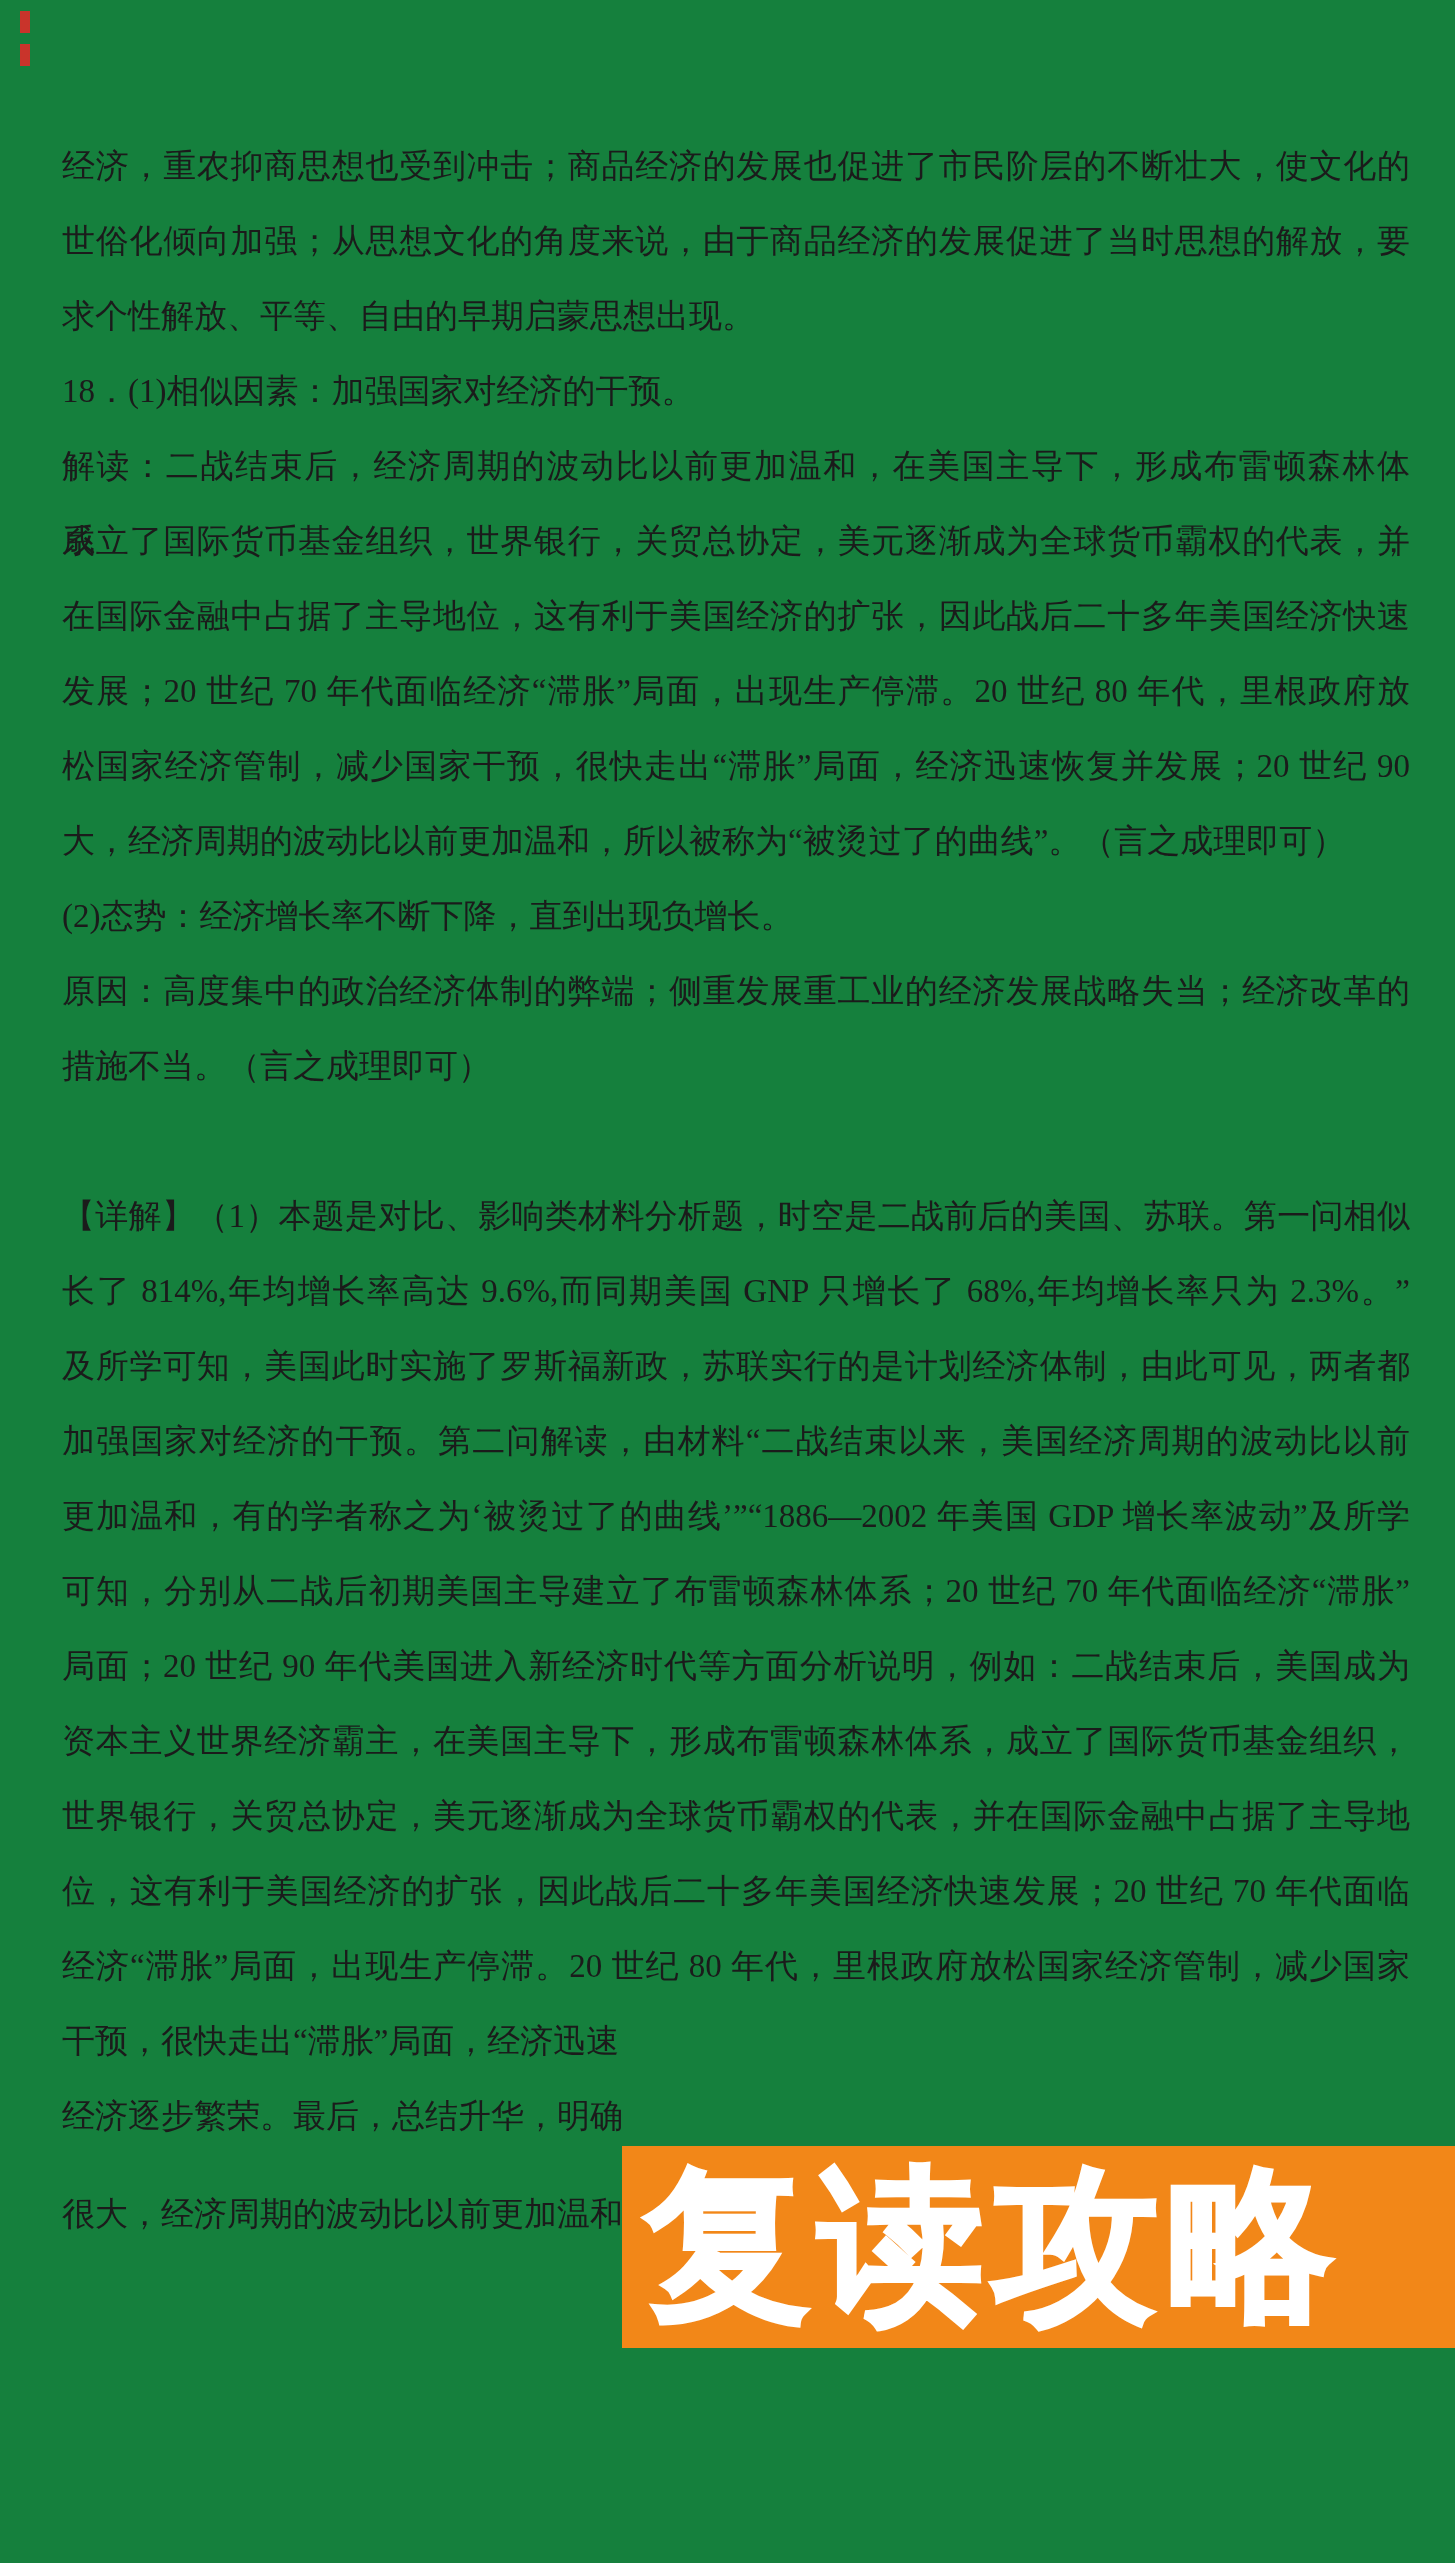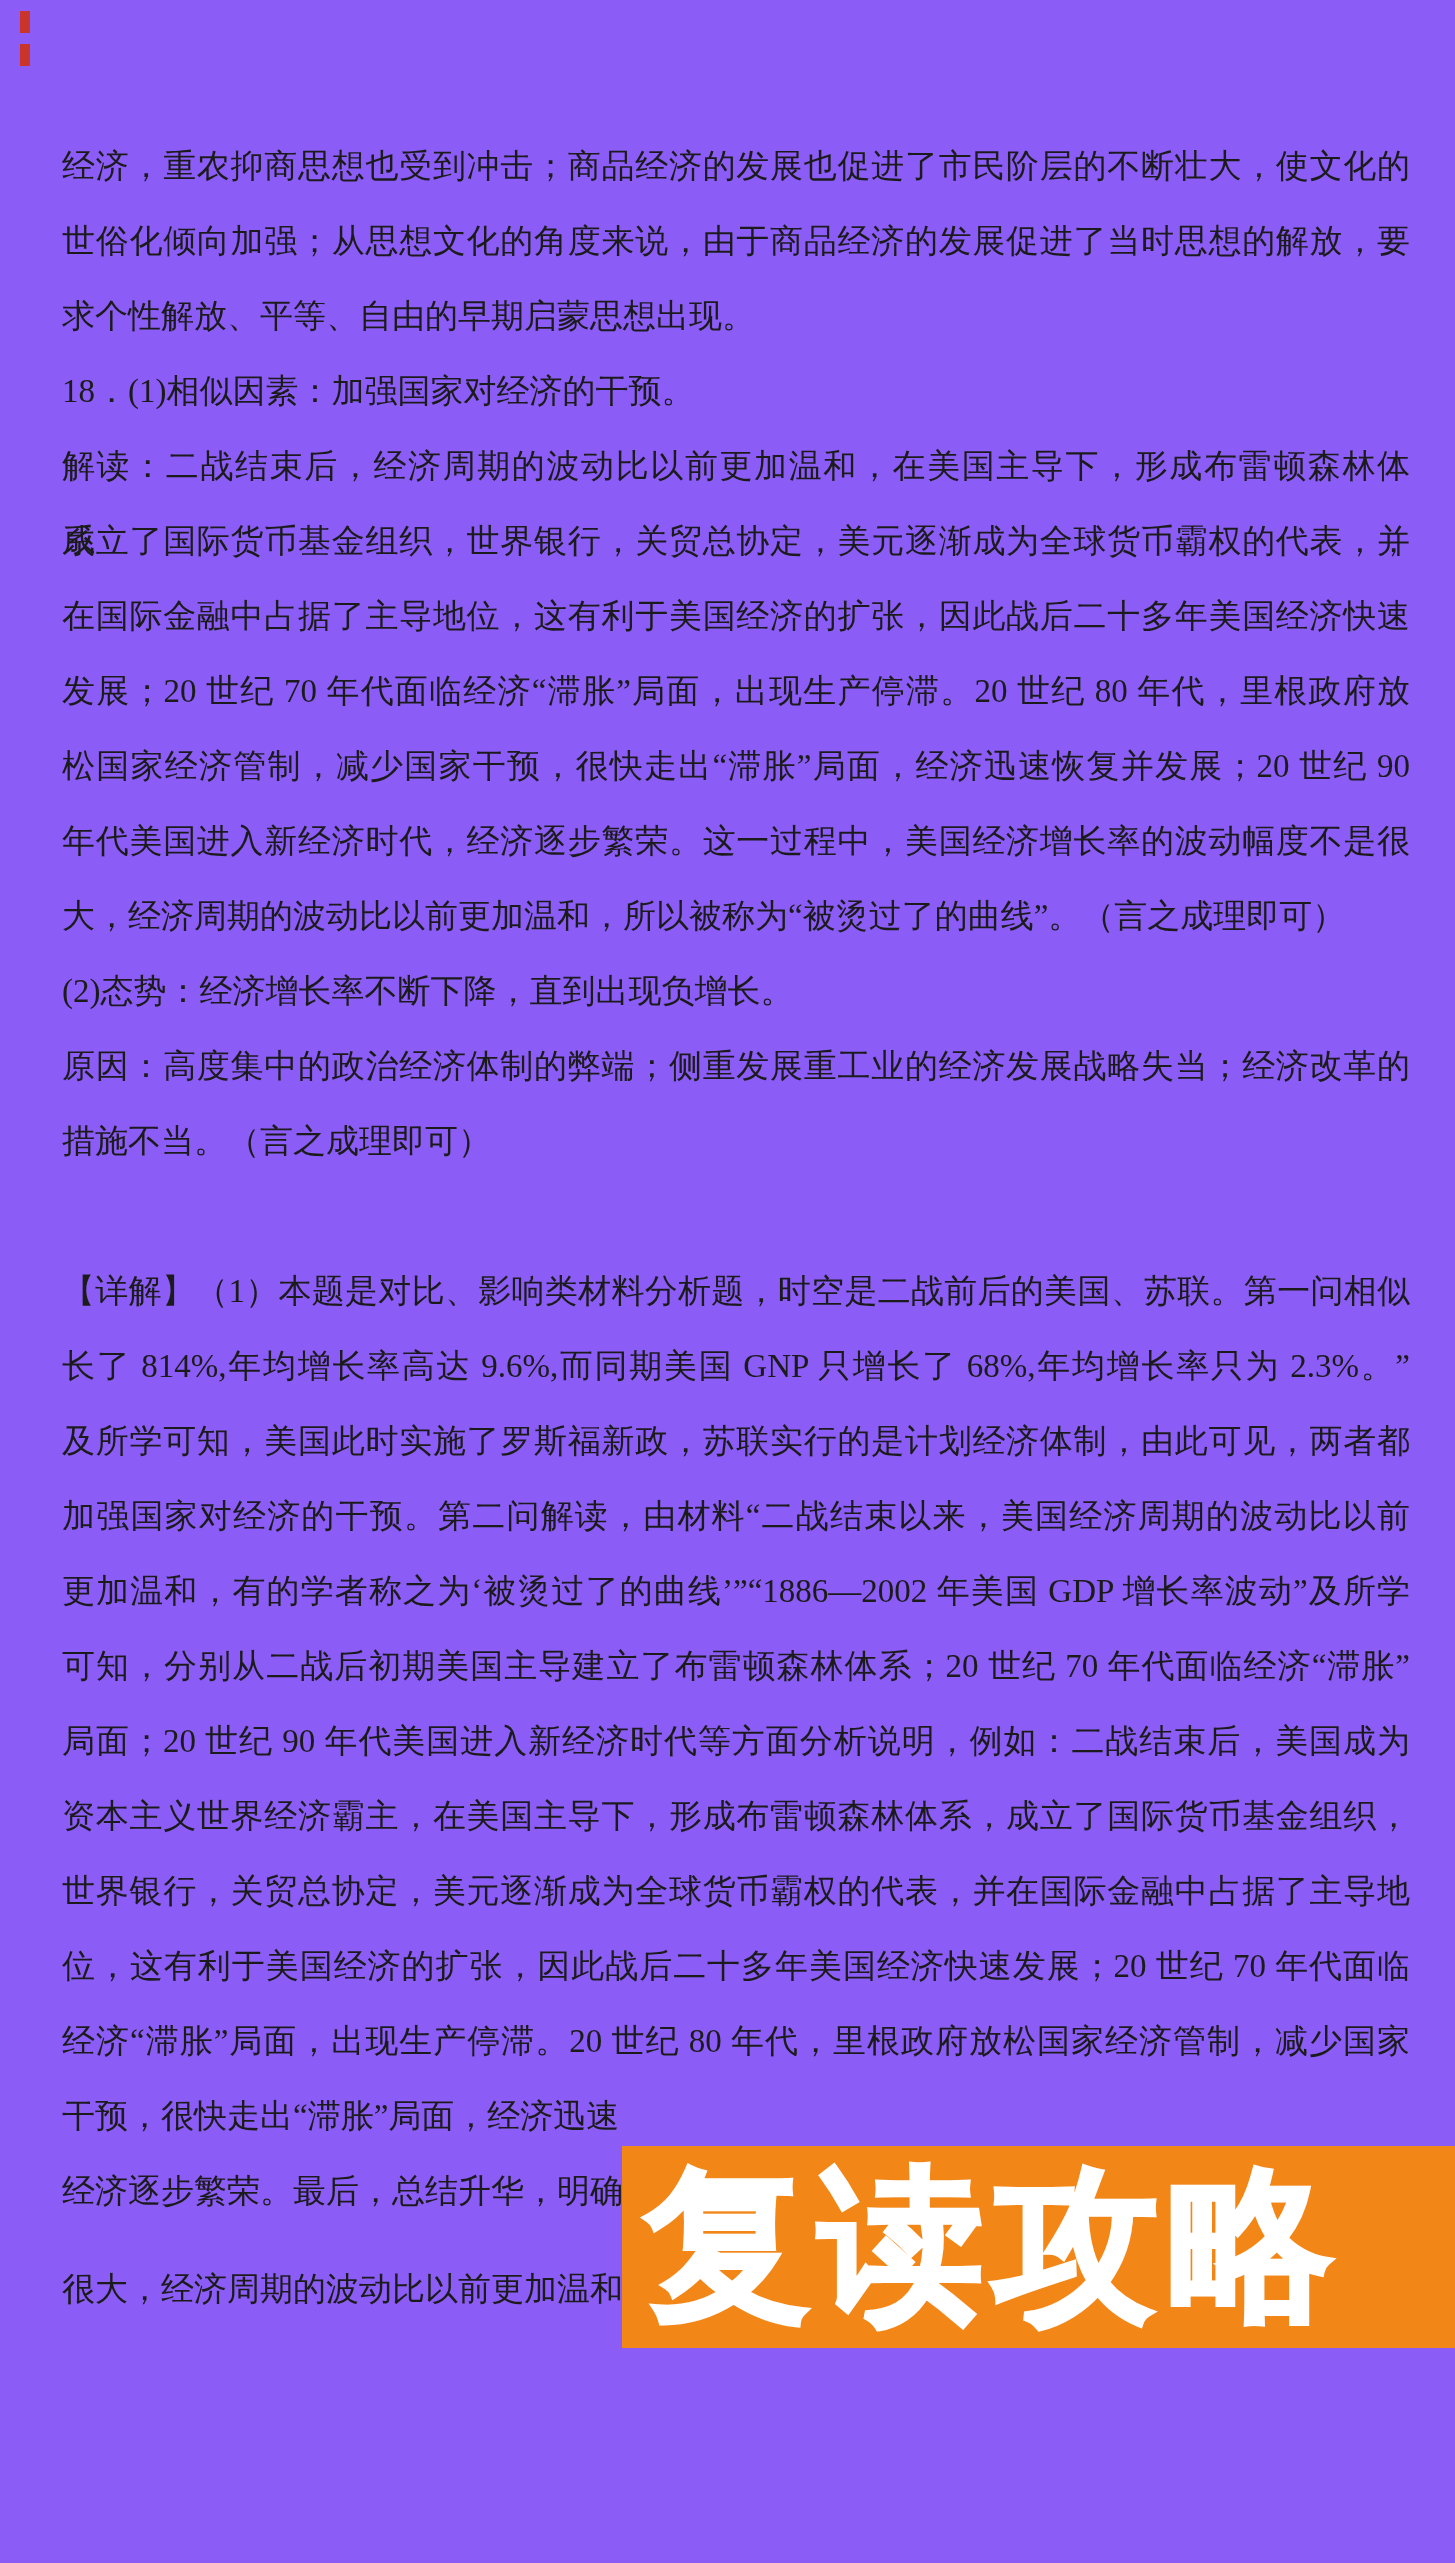--- a/index.html
+++ b/index.html
@@ -1,19 +1,19 @@
 <!DOCTYPE html>
 <html style="font-size:12.4px"><head>
 <meta charset="utf-8">
 <style>
   html,body{margin:0;padding:0;background:#ffffff;}
   .page{
     position:relative;
     width:1456px;height:2563px;
-    background:#8b5cf6;
+    background:#15803d;
     overflow:hidden;
     font-family:"Liberation Serif","DejaVu Serif",serif;
   }
   .corner-marks{position:absolute;left:18.7px;top:7.8px;width:15.6px;height:86px;}
   .red-mark{position:absolute;left:1.6px;width:9.3px;height:22px;background:#C9342B;}
   .red-mark.m1{top:3.1px;}
   .red-mark.m2{top:36px;}
   .textblock{
     position:absolute;
     left:62px;top:129px;width:1348px;
@@ -63,21 +63,20 @@
   <div class="textblock" style="color: rgb(27, 27, 27);">
       <div class="line full">经济，重农抑商思想也受到冲击；商品经济的发展也促进了市民阶层的不断壮大，使文化的</div>
       <div class="line full">世俗化倾向加强；从思想文化的角度来说，由于商品经济的发展促进了当时思想的解放，要</div>
       <div class="line">求个性解放、平等、自由的早期启蒙思想出现。</div>
       <div class="line">18．(1)相似因素：加强国家对经济的干预。</div>
       <div class="line full">解读：二战结束后，经济周期的波动比以前更加温和，在美国主导下，形成布雷顿森林体系，</div>
       <div class="line full">成立了国际货币基金组织，世界银行，关贸总协定，美元逐渐成为全球货币霸权的代表，并</div>
       <div class="line full">在国际金融中占据了主导地位，这有利于美国经济的扩张，因此战后二十多年美国经济快速</div>
       <div class="line full">发展；20 世纪 70 年代面临经济“滞胀”局面，出现生产停滞。20 世纪 80 年代，里根政府放</div>
       <div class="line full">松国家经济管制，减少国家干预，很快走出“滞胀”局面，经济迅速恢复并发展；20 世纪 90</div>
-      <div class="line full">年代美国进入新经济时代，经济逐步繁荣。这一过程中，美国经济增长率的波动幅度不是很</div>
       <div class="line">大，经济周期的波动比以前更加温和，所以被称为“被烫过了的曲线”。（言之成理即可）</div>
       <div class="line">(2)态势：经济增长率不断下降，直到出现负增长。</div>
       <div class="line full">原因：高度集中的政治经济体制的弊端；侧重发展重工业的经济发展战略失当；经济改革的</div>
       <div class="line">措施不当。（言之成理即可）</div>
       <div class="line"></div>
       <div class="line full">【详解】（1）本题是对比、影响类材料分析题，时空是二战前后的美国、苏联。第一问相似</div>
       <div class="line full">长了 814%,年均增长率高达 9.6%,而同期美国 GNP 只增长了 68%,年均增长率只为 2.3%。”</div>
       <div class="line full">及所学可知，美国此时实施了罗斯福新政，苏联实行的是计划经济体制，由此可见，两者都</div>
       <div class="line full">加强国家对经济的干预。第二问解读，由材料“二战结束以来，美国经济周期的波动比以前</div>
       <div class="line full">更加温和，有的学者称之为‘被烫过了的曲线’”“1886—2002 年美国 GDP 增长率波动”及所学</div>

